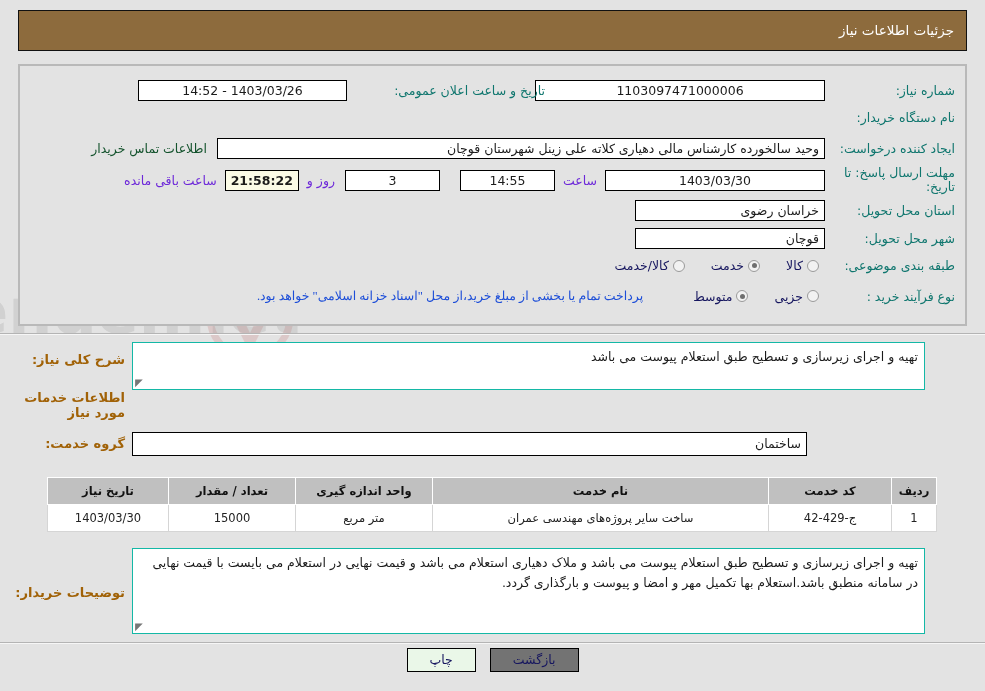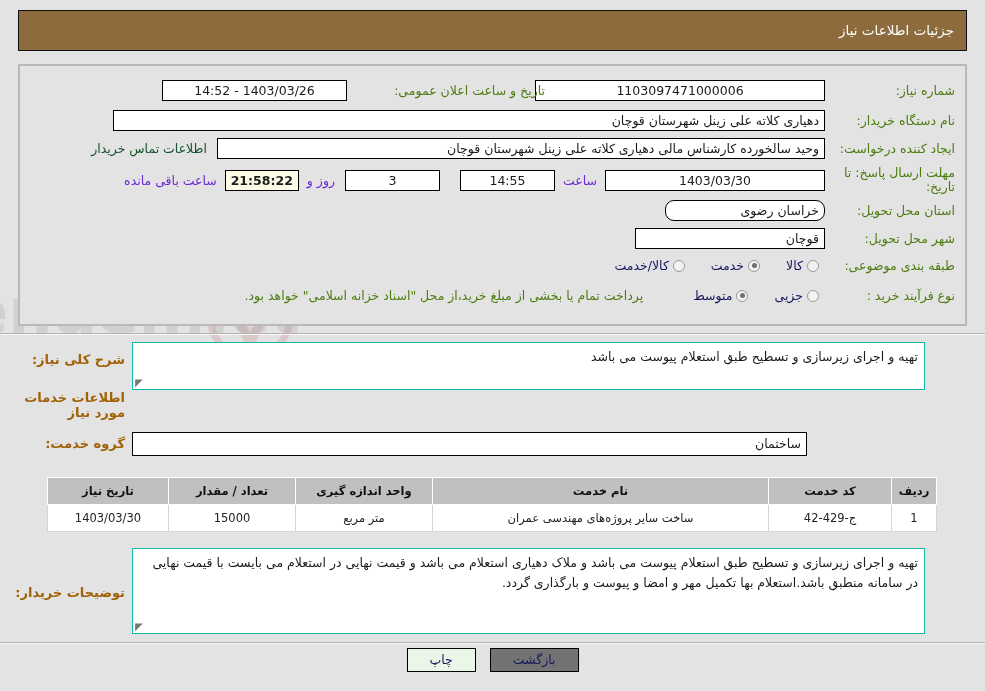--- a/index.html
+++ b/index.html
@@ -57,21 +57,21 @@
   #info-panel { top: 64px; height: 262px; }
 
   .row {
     position: absolute;
     display: flex;
     align-items: center;
     white-space: nowrap;
   }
   .lbl {
     font-size: 12.5px;
-    color: #4d7c0f;
+    color: #0f766e;
     text-align: right;
   }
 
   .fld {
     background: #ffffff;
     border: 1px solid #000000;
     box-sizing: border-box;
     height: 21px;
     line-height: 19px;
     font-size: 12.5px;
@@ -110,21 +110,21 @@
     flex: none;
   }
   .radio.checked::after {
     content: "";
     position: absolute;
     left: 2.5px; top: 2.5px;
     width: 5px; height: 5px;
     border-radius: 50%;
     background: #6f6f6f;
   }
-  .note-txt { font-size: 12.5px; color: #4d7c0f; }
+  .note-txt { font-size: 12.5px; color: #1d4ed8; font-family: Liberation Serif, serif; }
 
   
   .hr {
     position: absolute;
     left: 0; right: 0;
     border-top: 1px solid #b4b4b4;
     border-bottom: 1px solid #f6f6f6;
     height: 0;
   }
 
@@ -231,26 +231,25 @@
   </div>
 
   <div class="panel" id="info-panel">
 
     <div class="row" style="top:14px; right:10px;">
       <span class="lbl" style="width:120px;">شماره نیاز:</span>
       <span class="fld center" style="width:290px; margin-right:10px;">1103097471000006</span>
     </div>
     <div class="row" style="top:14px; right:420px;">
       <span class="lbl" style="width:190px;">تاریخ و ساعت اعلان عمومی:</span>
-      <span class="fld center" style="width:185px; margin-right:8px;">1403/03/26 - 14:52</span>
+      <span class="fld center" style="width:209px; margin-right:8px;">1403/03/26 - 14:52</span>
     </div>
 
     <div class="row" style="top:44px; right:10px;">
       <span class="lbl" style="width:120px;">نام دستگاه خریدار:</span>
-      <span class="fld right" style="width:712px; margin-right:10px;">دهیاری کلاته علی زینل  شهرستان قوچان</span>
     </div>
 
     <div class="row" style="top:72px; right:10px;">
       <span class="lbl" style="width:120px;">ایجاد کننده درخواست:</span>
       <span class="fld right" style="width:608px; margin-right:10px;">وحید سالخورده کارشناس مالی دهیاری کلاته علی زینل  شهرستان قوچان</span>
       <a class="link" style="margin-right:10px;">اطلاعات تماس خریدار</a>
     </div>
 
     <div class="row" style="top:100px; right:10px;">
       <span class="lbl" style="width:120px; white-space:normal; line-height:14px;">مهلت ارسال پاسخ: تا تاریخ:</span>
@@ -258,21 +257,21 @@
       <span class="small-lbl" style="margin-right:8px;">ساعت</span>
       <span class="fld center" style="width:95px; margin-right:8px;">14:55</span>
       <span class="fld center" style="width:95px; margin-right:20px;">3</span>
       <span class="small-lbl" style="margin-right:10px;text-align:right;">روز و</span>
       <span class="fld timer" style="width:74px; margin-right:8px;font-weight:bold;">21:58:22</span>
       <span class="small-lbl" style="margin-right:8px;">ساعت باقی مانده</span>
     </div>
 
     <div class="row" style="top:134px; right:10px;">
       <span class="lbl" style="width:120px;">استان محل تحویل:</span>
-      <span class="fld right" style="width:160px; margin-right:10px;border-radius:9px;">خراسان رضوی</span>
+      <span class="fld right" style="width:190px; margin-right:10px;">خراسان رضوی</span>
     </div>
 
     <div class="row" style="top:162px; right:10px;">
       <span class="lbl" style="width:120px;">شهر محل تحویل:</span>
       <span class="fld right" style="width:190px; margin-right:10px;">قوچان</span>
     </div>
 
     <div class="row" style="top:192px; right:10px;">
       <span class="lbl" style="width:120px;">طبقه بندی موضوعی:</span>
       <span class="radio-group" id="category-group" style="margin-right:16px;">

